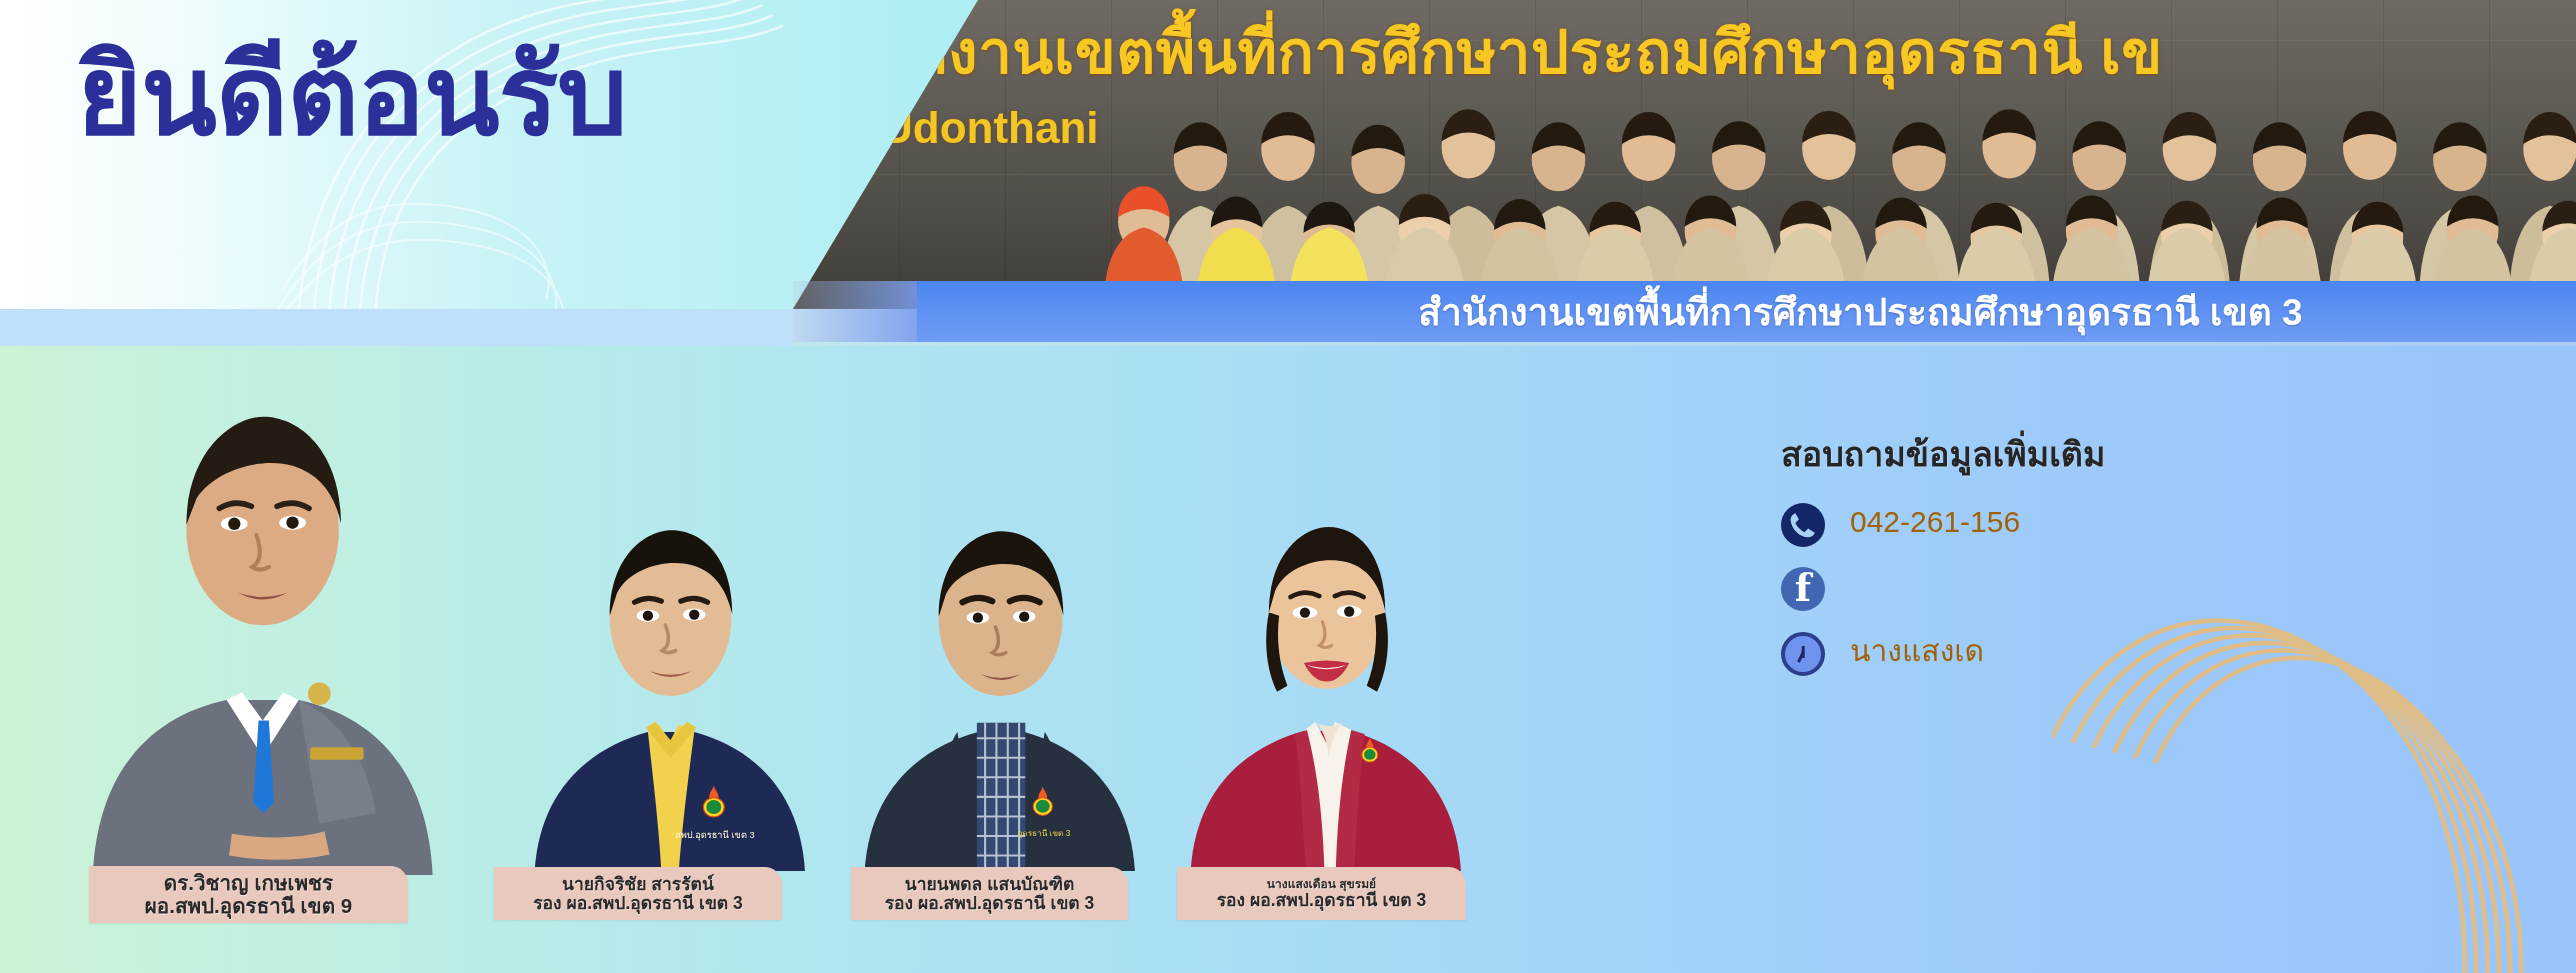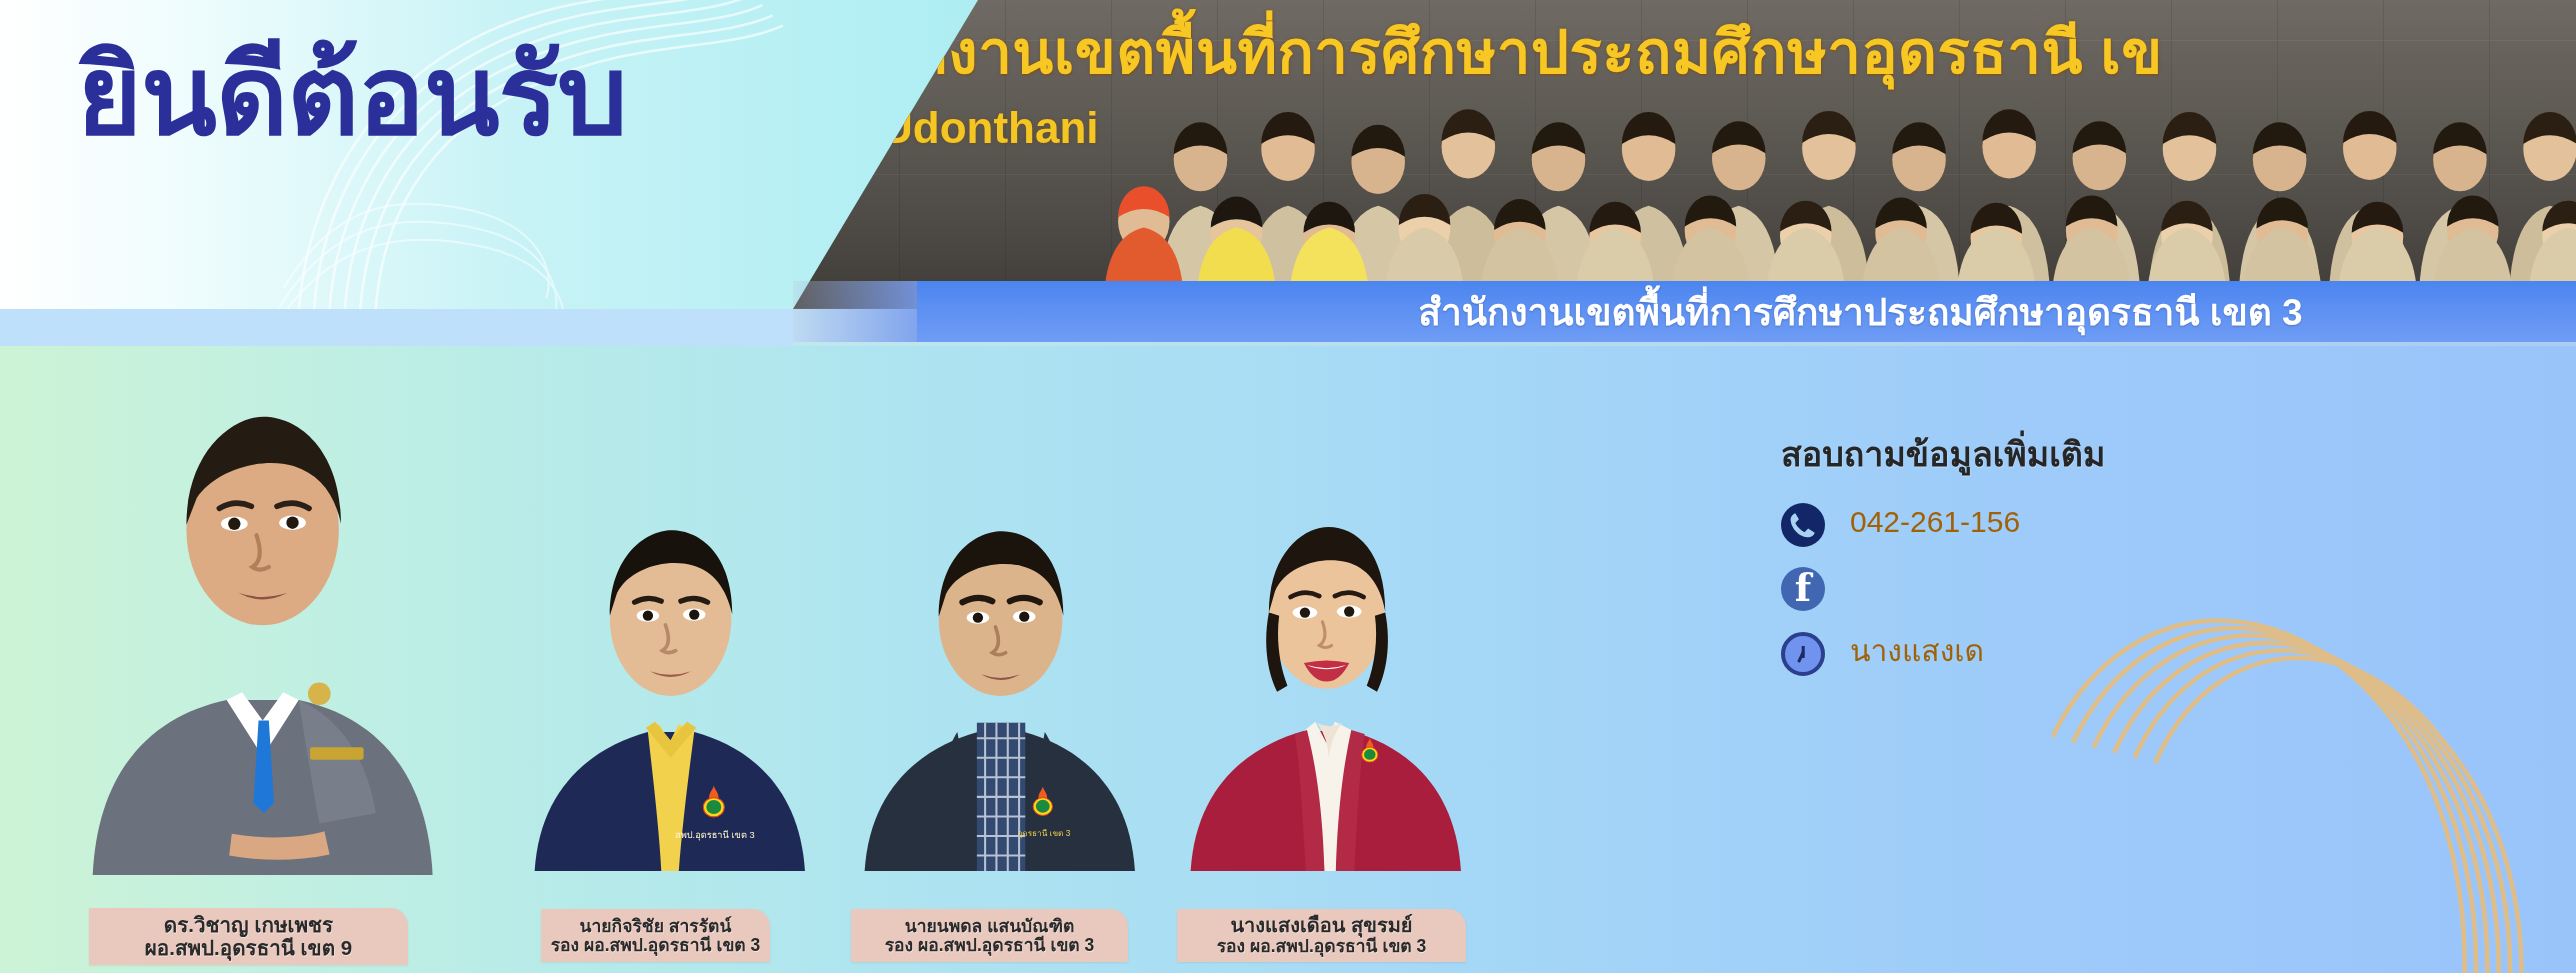--- a/index.html
+++ b/index.html
@@ -87,21 +87,20 @@
   .gold-arcs{position:absolute;right:-20.6px;bottom:-62px;width:773px;height:515px;opacity:.95;}
 
   
   .portrait{position:absolute;}
   .plate{
     position:absolute;
     background:#e9c8bd;
     border-radius:0 17.5px 0 0;
     display:flex;flex-direction:column;align-items:center;justify-content:center;
     box-shadow:0 1px 2.6px rgba(0,0,0,.07);
-    margin-top:42px;
   }
   .plate .l1{font-weight:700;color:#2a2a2a;white-space:nowrap;line-height:1.08;
     text-shadow:0.5px 0.5px 0 rgba(255,255,255,.55);}
   .plate .l2{font-weight:700;color:#2a2a2a;white-space:nowrap;line-height:1.08;
     text-shadow:0.5px 0.5px 0 rgba(255,255,255,.55);}
 
   
   .contact{position:absolute;left:1781px;top:427px;width:876px;}
   .contact-title{
     font-size:34px;font-weight:700;color:#262626;margin-bottom:21.6px;white-space:nowrap;
@@ -423,21 +422,21 @@
         <path d="M244 352 q40 14 80 0 q-40 22 -80 0z" fill="#9c5b4b"></path>
         <g transform="translate(368,598) scale(0.26)">
           <path d="M0 -90 C 10 -60, 26 -46, 32 -26 C 40 0, 30 14, 38 22 L -38 22
                    C -30 14, -40 0, -32 -26 C -26 -46, -10 -60, 0 -90 Z" fill="#ef5b21"></path>
           <ellipse cx="0" cy="70" rx="78" ry="72" fill="#ffd41f" stroke="#e04a16" stroke-width="8"></ellipse>
           <ellipse cx="0" cy="68" rx="56" ry="52" fill="#1c8a3c"></ellipse>
         </g>
         <text x="370" y="676" text-anchor="middle" fill="#fff8cf" font-size="18" font-family="'Liberation Sans',sans-serif">สพป.อุดรธานี เขต 3</text>
       </g>
     </svg>
-    <div class="plate" style="left:541px;top:521px;width:229px;height:53px;align-items:center;">
+    <div class="plate" style="left:494px;top:521px;width:288px;height:53px;align-items:center;">
       <div class="l1" style="font-size:17.5px;">นายกิจริชัย สารรัตน์</div>
       <div class="l2" style="font-size:17.5px;">รอง ผอ.สพป.อุดรธานี เขต 3</div>
     </div>
 
     <svg class="portrait" style="left:854px;top:144px;width:289px;height:381px;" viewBox="0 0 560 740">
       <g>
         <path d="M20 740 C 30 580, 130 500, 240 470 L 330 470 C 440 500, 535 580, 545 740 Z" fill="#26303e"></path>
         <path d="M238 468 C 248 558, 258 660, 262 740 L 308 740 C 312 660, 322 558, 332 468 L 300 452 L 284 488 L 262 452 Z" fill="#2a3a5c"></path>
         <g>
           <rect x="238" y="452" width="94" height="288" fill="#33496f"></rect>
@@ -506,21 +505,21 @@
         <path d="M246 340 q38 12 76 0 q-14 8 -38 8 q-24 0 -38 -8z" fill="#fff"></path>
         <g transform="translate(368,500) scale(0.2)">
           <path d="M0 -90 C 10 -60, 26 -46, 32 -26 C 40 0, 30 14, 38 22 L -38 22
                    C -30 14, -40 0, -32 -26 C -26 -46, -10 -60, 0 -90 Z" fill="#ef5b21"></path>
           <ellipse cx="0" cy="70" rx="78" ry="72" fill="#ffd41f" stroke="#e04a16" stroke-width="8"></ellipse>
           <ellipse cx="0" cy="68" rx="56" ry="52" fill="#1c8a3c"></ellipse>
         </g>
       </g>
     </svg>
     <div class="plate" style="left:1177px;top:521px;width:289px;height:53px;">
-      <div class="l1" style="font-size:20px;">นางแสงเดือน สุขรมย์</div>
+      <div class="l1" style="font-size:12px;">นางแสงเดือน สุขรมย์</div>
       <div class="l2" style="font-size:17.5px;">รอง ผอ.สพป.อุดรธานี เขต 3</div>
     </div>
 
   </div>
 
   <div class="contact">
     <div class="contact-title">สอบถามข้อมูลเพิ่มเติม</div>
 
     <div class="crow">
       <div class="cicon">

